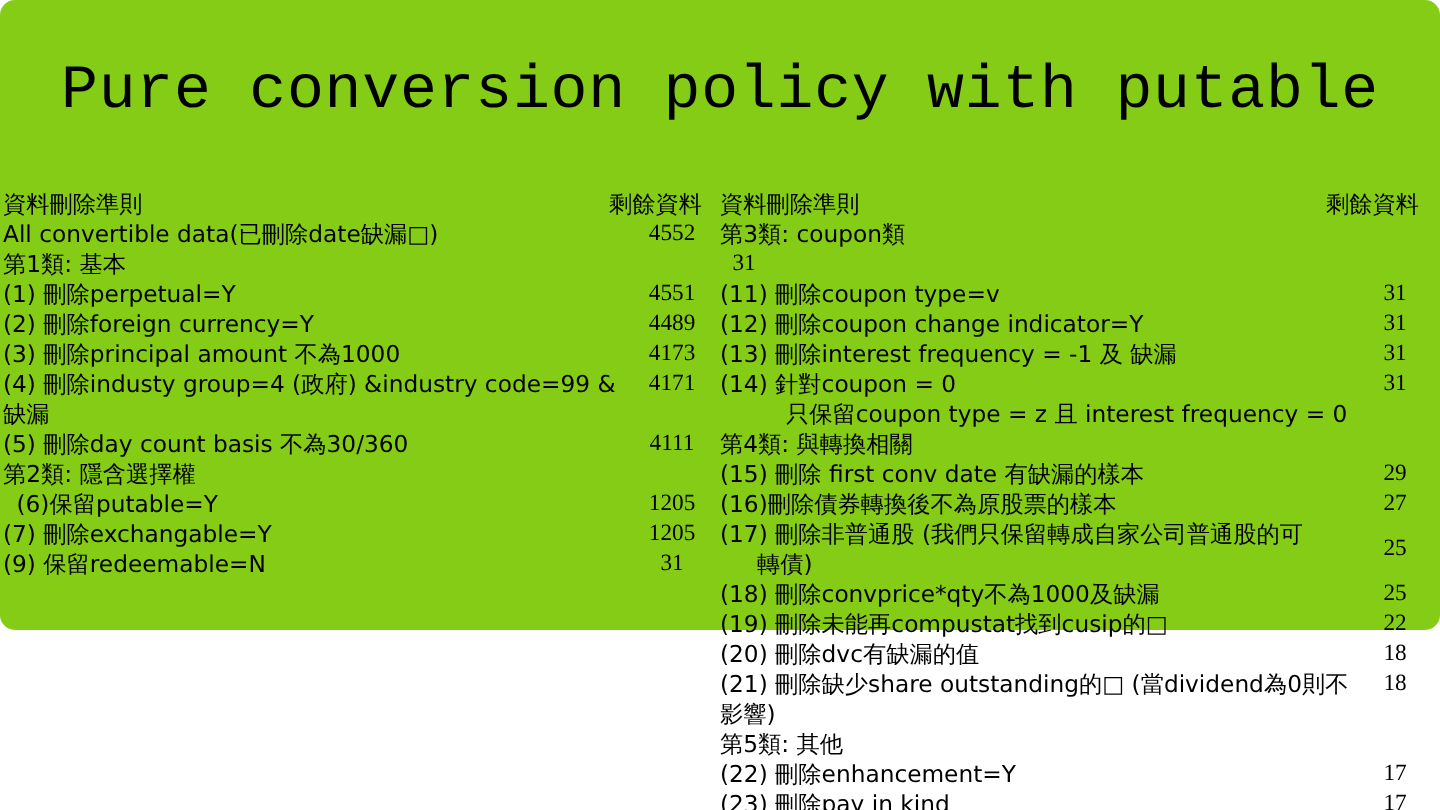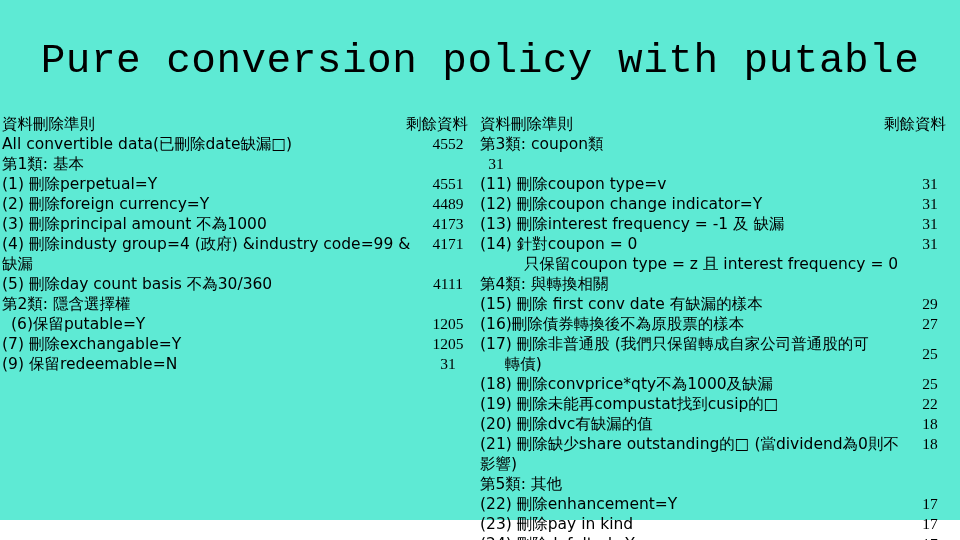--- a/index.html
+++ b/index.html
@@ -10,22 +10,23 @@
   body {
     width: 960px;
     height: 540px;
     overflow: hidden;
     font-family: "Liberation Serif", "DejaVu Serif", serif;
     color: #000000;
   }
   .slide {
     position: relative;
     width: 960px;
-    height: 520px;
-    background: #5eead4;
+    height: 420px;
+    background: #84cc16;
+    border-radius: 10px;
   }
   .slide-title {
     position: absolute;
     left: 0;
     top: 36px;
     width: 960px;
     text-align: center;
     font-family: "Liberation Mono", "DejaVu Sans Mono", monospace;
     font-size: 41px;
     font-weight: 400;
@@ -35,21 +36,21 @@
     color: #000000;
   }
   .columns {
     position: absolute;
     left: 0;
     top: 114px;
     width: 960px;
   }
   .col {
     position: absolute;
-    top: 0;
+    top: 12px;
   }
   .col-left  { left: 2px;   width: 466px; }
   .col-right { left: 480px; width: 478px; }
 
   .row {
     display: flex;
     align-items: flex-start;
     justify-content: space-between;
     min-height: 20px;
     line-height: 20px;

